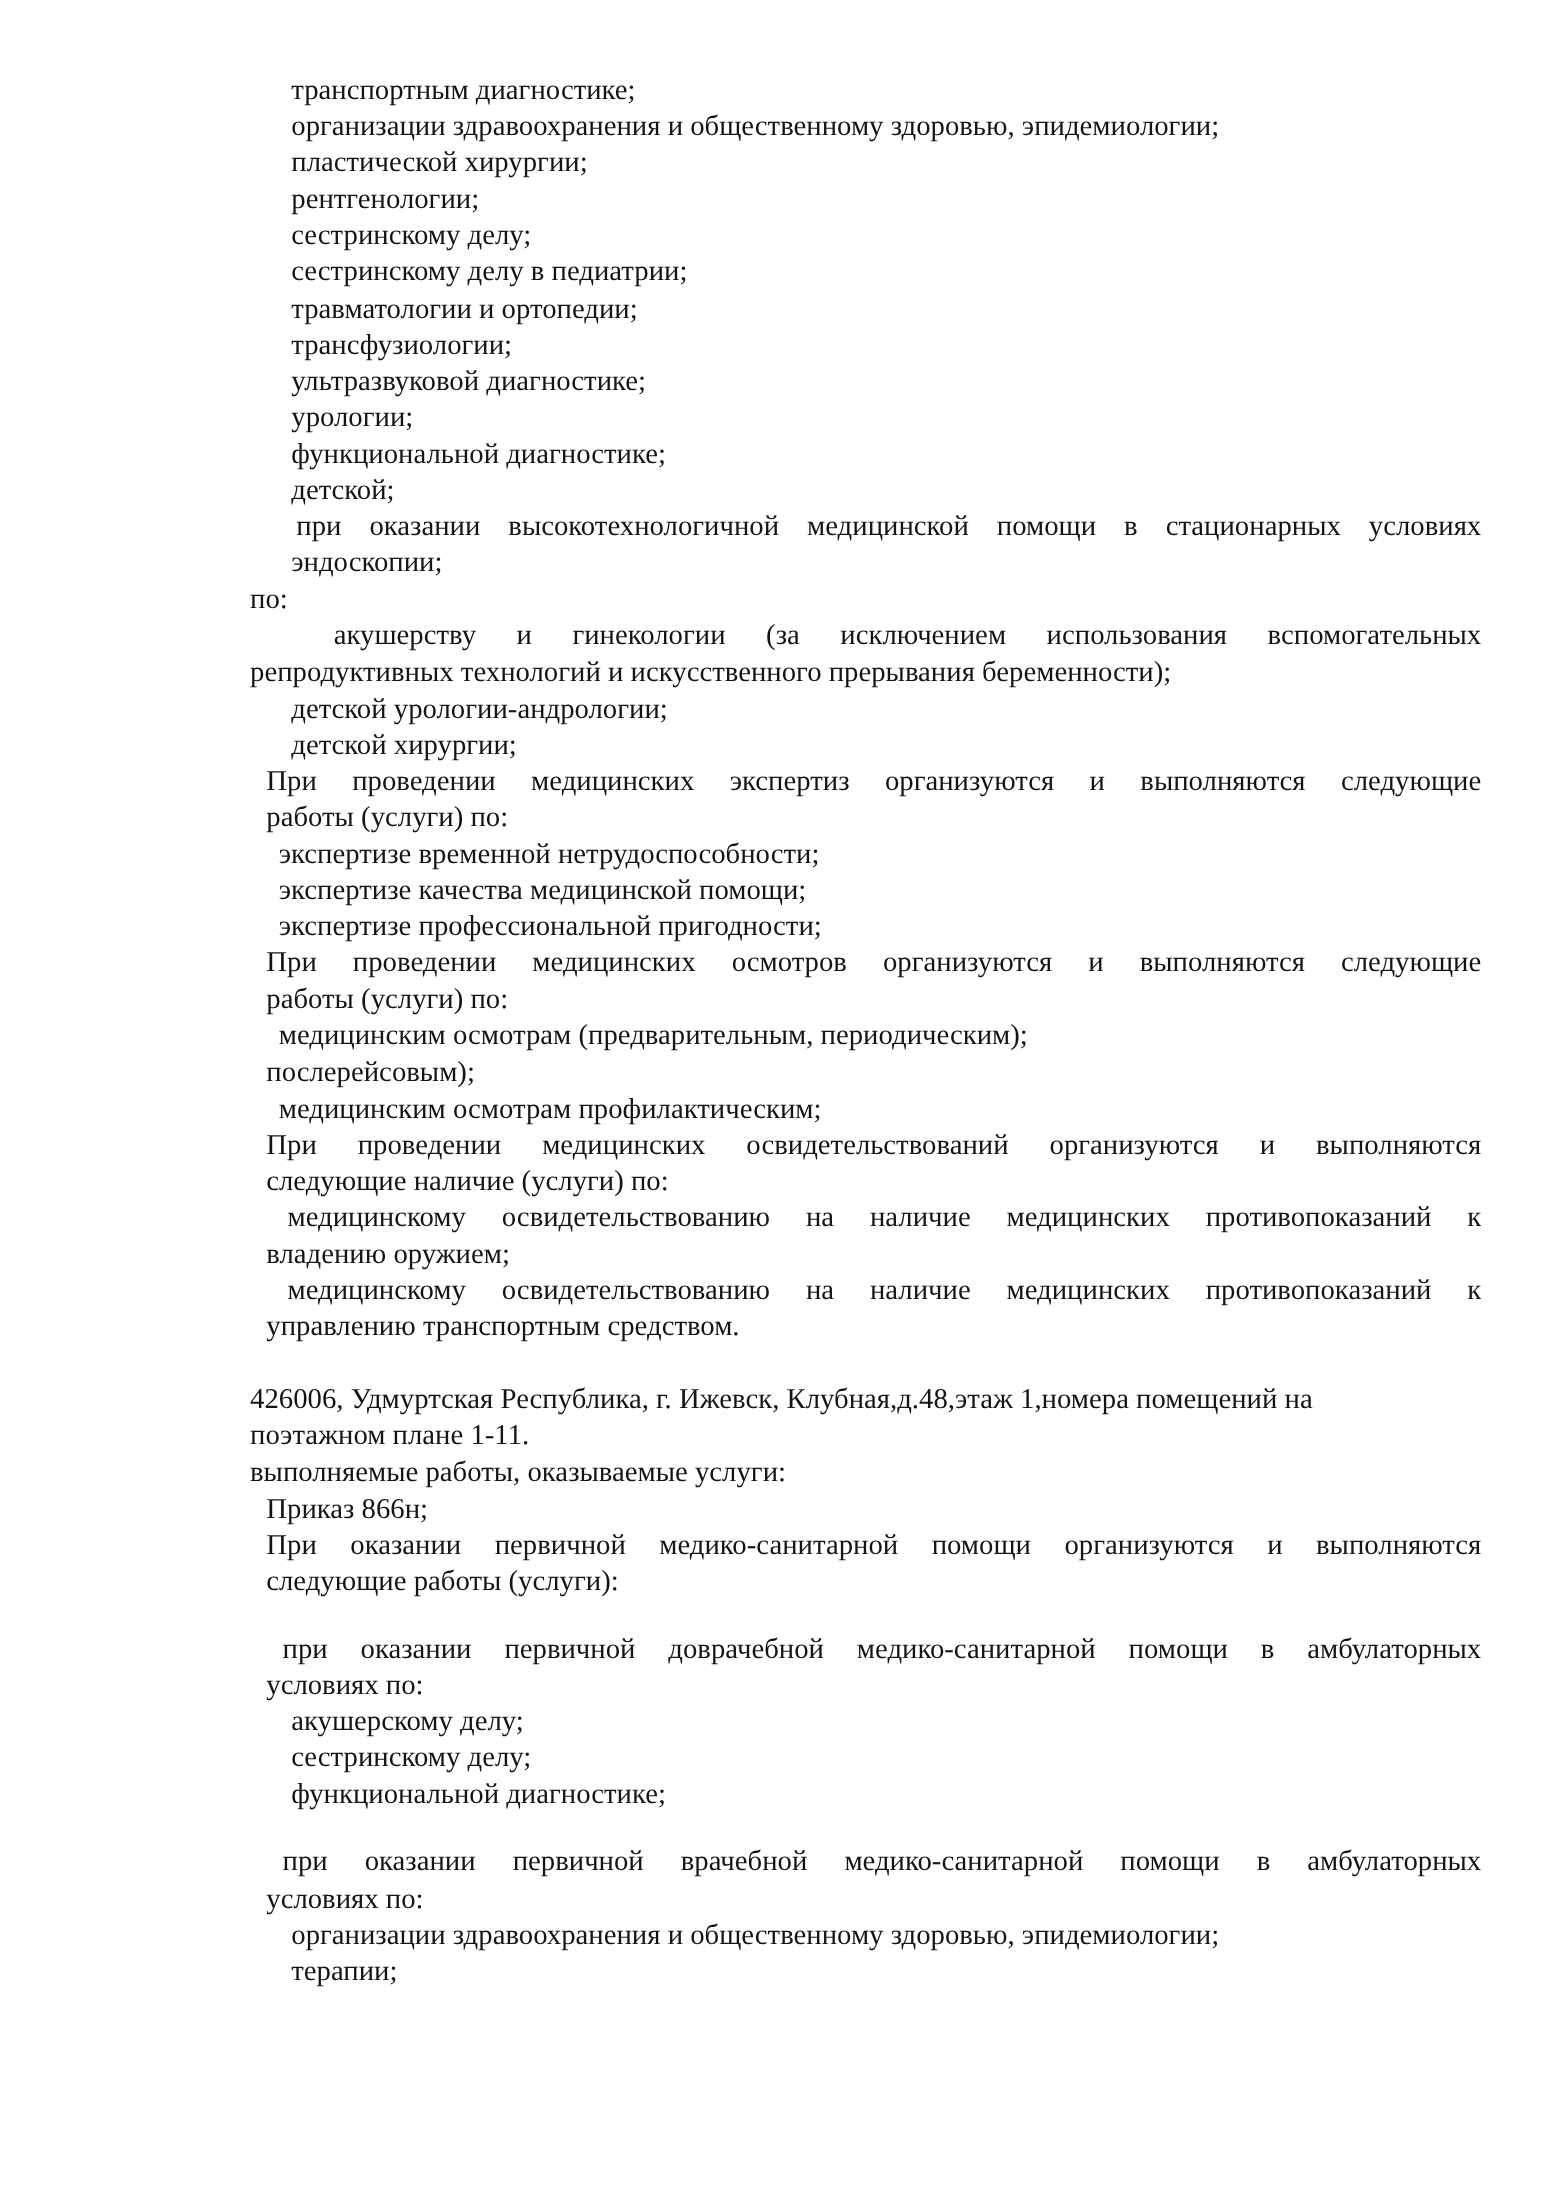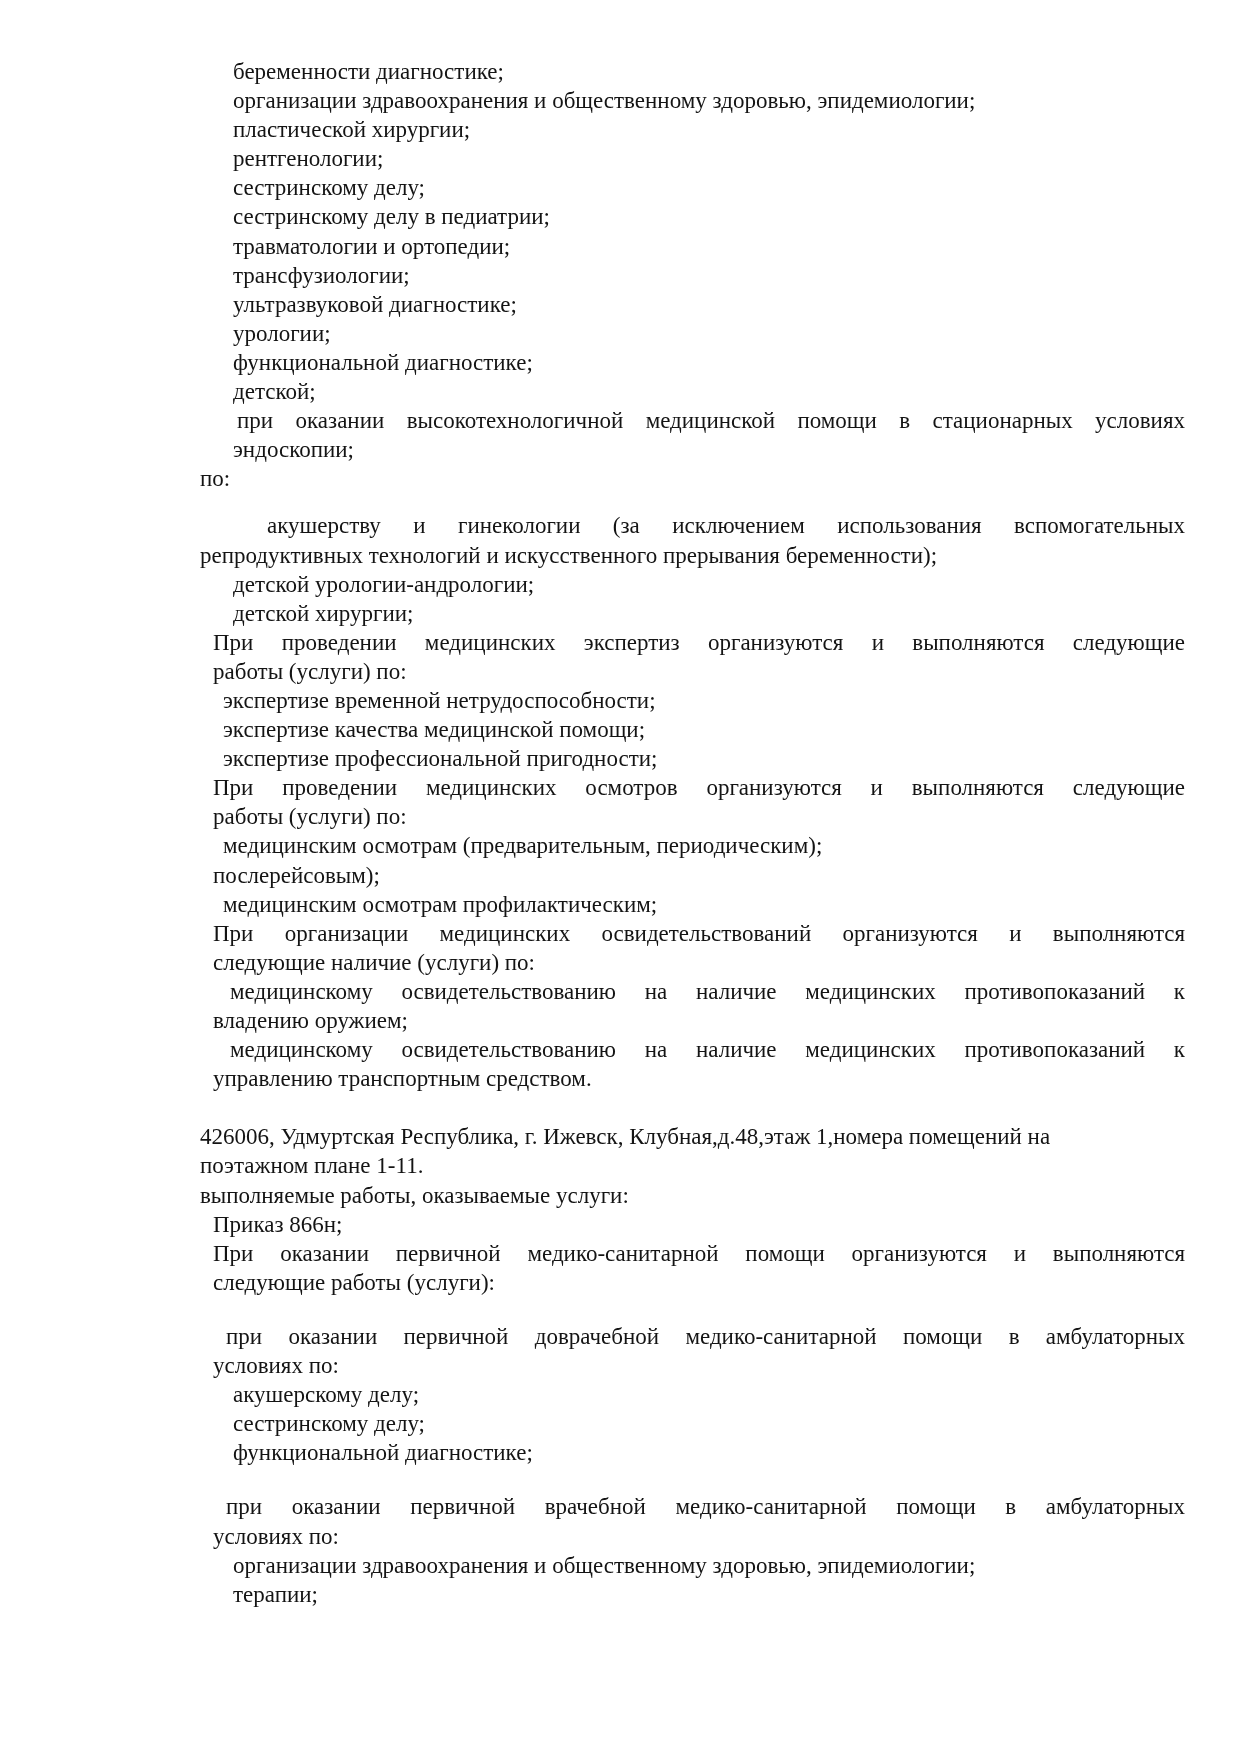--- a/index.html
+++ b/index.html
@@ -34,28 +34,28 @@
     height: 29.1px;
   }
   .blank { height: 29.1px; }
   .ind-base { padding-left: 0; }
   .ind-main { padding-left: 13px; }
   .ind-sub  { padding-left: 23px; }
   .ind-pri  { padding-left: 37px; }
   .ind-pri2 { padding-left: 26px; margin-top: 25px; }
   .ind-item { padding-left: 33px; }
   .ind-osv  { padding-left: 30px; }
-  .ind-deep { padding-left: 67px; margin-top: 18px; }
+  .ind-deep { padding-left: 67px; }
 </style>
 </head>
 <body>
 
 <div class="page">
   <div class="content" style="color: rgb(20, 20, 20);">
-      <div class="line ind-item">беременности диагностике;</div>
+      <div class="line ind-item">транспортным диагностике;</div>
       <div class="line ind-item">организации здравоохранения и общественному здоровью, эпидемиологии;</div>
       <div class="line ind-item">пластической хирургии;</div>
       <div class="line ind-item">рентгенологии;</div>
       <div class="line ind-item">сестринскому делу;</div>
       <div class="line ind-item">сестринскому делу в педиатрии;</div>
       <div class="line ind-item">травматологии и ортопедии;</div>
       <div class="line ind-item">трансфузиологии;</div>
       <div class="line ind-item">ультразвуковой диагностике;</div>
       <div class="line ind-item">урологии;</div>
       <div class="line ind-item">функциональной диагностике;</div>
@@ -70,21 +70,21 @@
       <div class="line ind-main fill">При проведении медицинских экспертиз организуются и выполняются следующие</div>
       <div class="line ind-main">работы (услуги) по:</div>
       <div class="line ind-sub">экспертизе временной нетрудоспособности;</div>
       <div class="line ind-sub">экспертизе качества медицинской помощи;</div>
       <div class="line ind-sub">экспертизе профессиональной пригодности;</div>
       <div class="line ind-main fill">При проведении медицинских осмотров организуются и выполняются следующие</div>
       <div class="line ind-main">работы (услуги) по:</div>
       <div class="line ind-sub">медицинским осмотрам (предварительным, периодическим);</div>
       <div class="line ind-main">послерейсовым);</div>
       <div class="line ind-sub">медицинским осмотрам профилактическим;</div>
-      <div class="line ind-main fill">При организации медицинских освидетельствований организуются и выполняются</div>
+      <div class="line ind-main fill">При проведении медицинских освидетельствований организуются и выполняются</div>
       <div class="line ind-main">следующие наличие (услуги) по:</div>
       <div class="line ind-osv fill">медицинскому освидетельствованию на наличие медицинских противопоказаний к</div>
       <div class="line ind-main">владению оружием;</div>
       <div class="line ind-osv fill">медицинскому освидетельствованию на наличие медицинских противопоказаний к</div>
       <div class="line ind-main">управлению транспортным средством.</div>
       <div class="line ind-base blank">&nbsp;</div>
       <div class="line ind-base">426006, Удмуртская Республика, г. Ижевск, Клубная,д.48,этаж 1,номера помещений на</div>
       <div class="line ind-base">поэтажном плане 1-11.</div>
       <div class="line ind-base">выполняемые работы, оказываемые услуги:</div>
       <div class="line ind-main">Приказ 866н;</div>

